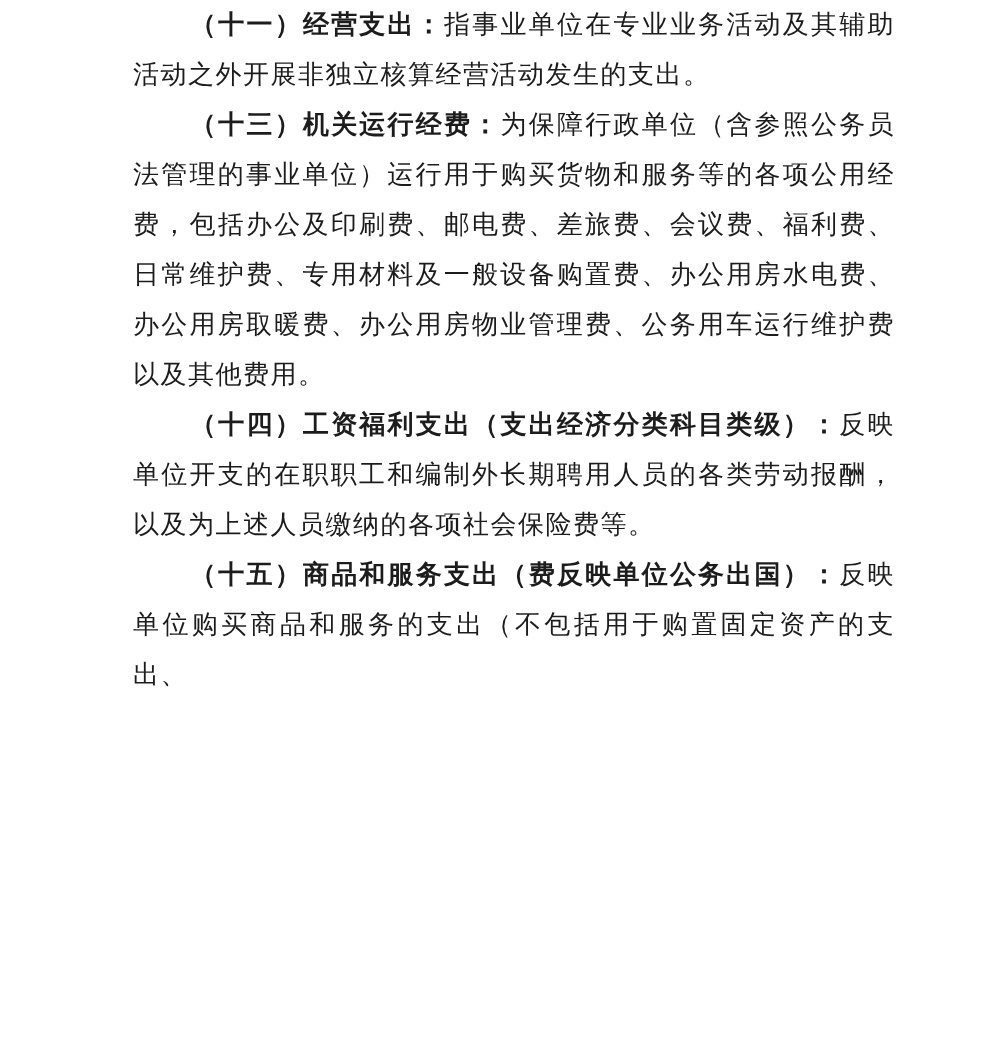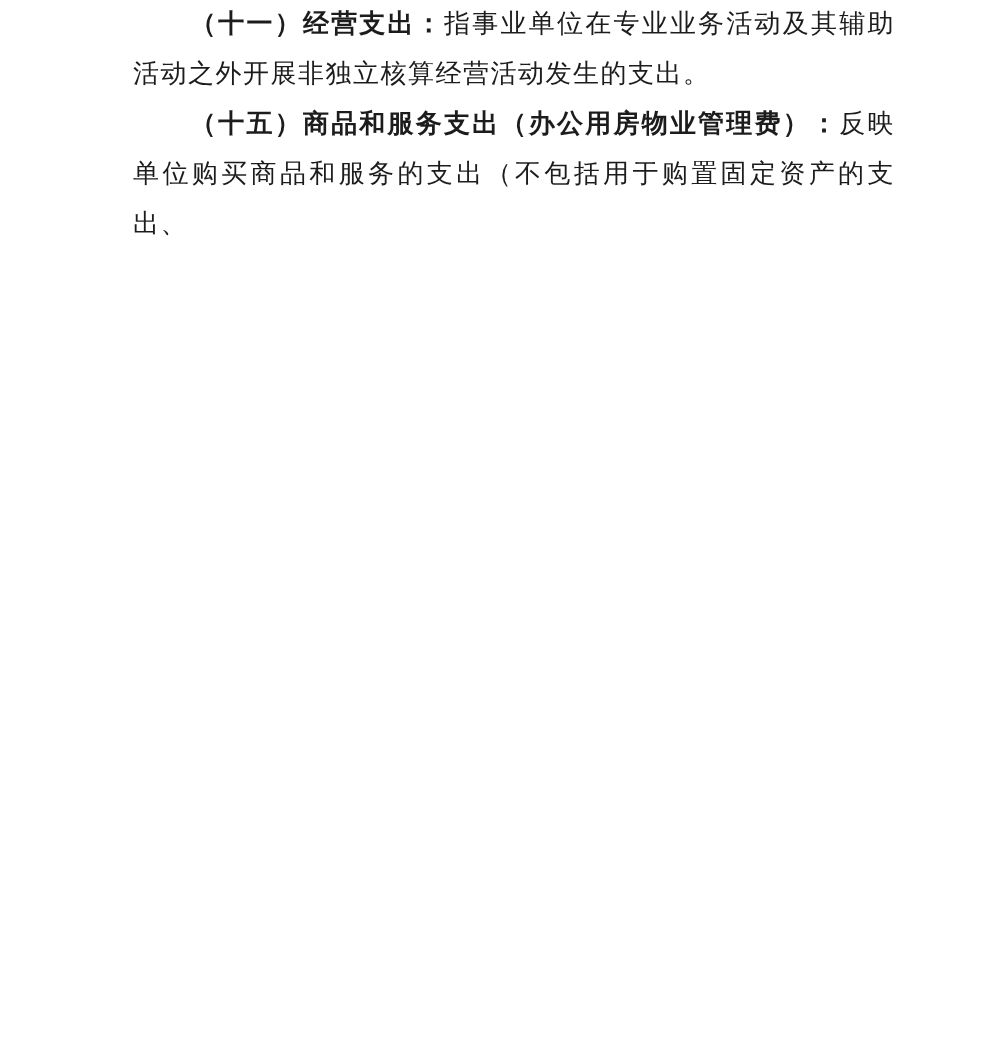--- a/index.html
+++ b/index.html
@@ -6,21 +6,21 @@
     margin: 0;
     padding: 0;
     background: #ffffff;
   }
   .page {
     position: relative;
     width: 1000px;
     height: 1043px;
     background: #ffffff;
     overflow: hidden;
-    font-family: Liberation Mono, monospace;
+    font-family: Liberation Serif, serif;
     color: #1c1c1c;
   }
   .text-block {
     position: absolute;
     left: 133px;
     top: 0;
     width: 762px;
   }
   .para {
     margin: 0;
@@ -39,18 +39,20 @@
 </style>
 </head>
 <body>
 
 <div class="page">
   <div class="text-block">
 
     <p class="para"><b class="lead">（十一）经营支出：</b><span>指事业单位在专业业务活动及其辅助活动之外开展非独立核算经营活动发生的支出。</span></p>
 
 
+    <p class="para"><b class="lead">（十三）机关运行经费：</b><span>为保障行政单位（含参照公务员法管理的事业单位）运行用于购买货物和服务等的各项公用经费，包括办公及印刷费、邮电费、差旅费、会议费、福利费、日常维护费、专用材料及一般设备购置费、办公用房水电费、办公用房取暖费、办公用房物业管理费、公务用车运行维护费以及其他费用。</span></p>
 
+    <p class="para"><b class="lead">（十四）工资福利支出（支出经济分类科目类级）：</b><span>反映单位开支的在职职工和编制外长期聘用人员的各类劳动报酬，以及为上述人员缴纳的各项社会保险费等。</span></p>
 
-    <p class="para"><b class="lead">（十五）商品和服务支出（办公用房物业管理费）：</b><span>反映单位购买商品和服务的支出（不包括用于购置固定资产的支出、</span></p>
+    <p class="para"><b class="lead">（十五）商品和服务支出（费反映单位公务出国）：</b><span>反映单位购买商品和服务的支出（不包括用于购置固定资产的支出、</span></p>
 
   </div>
 </div>
 
 </body></html>

